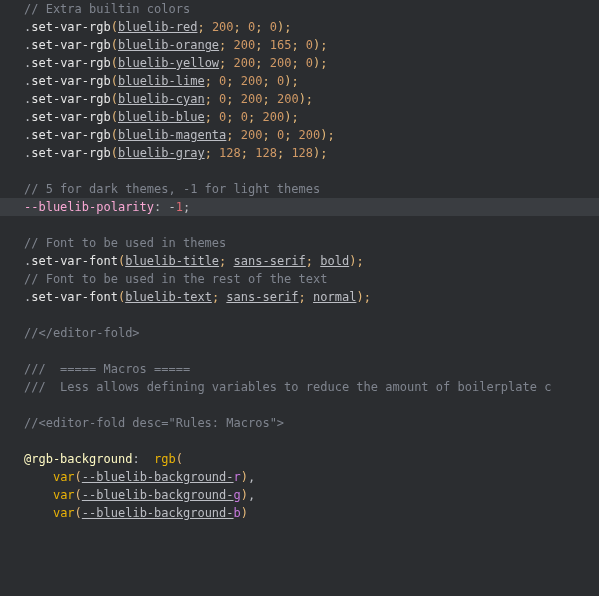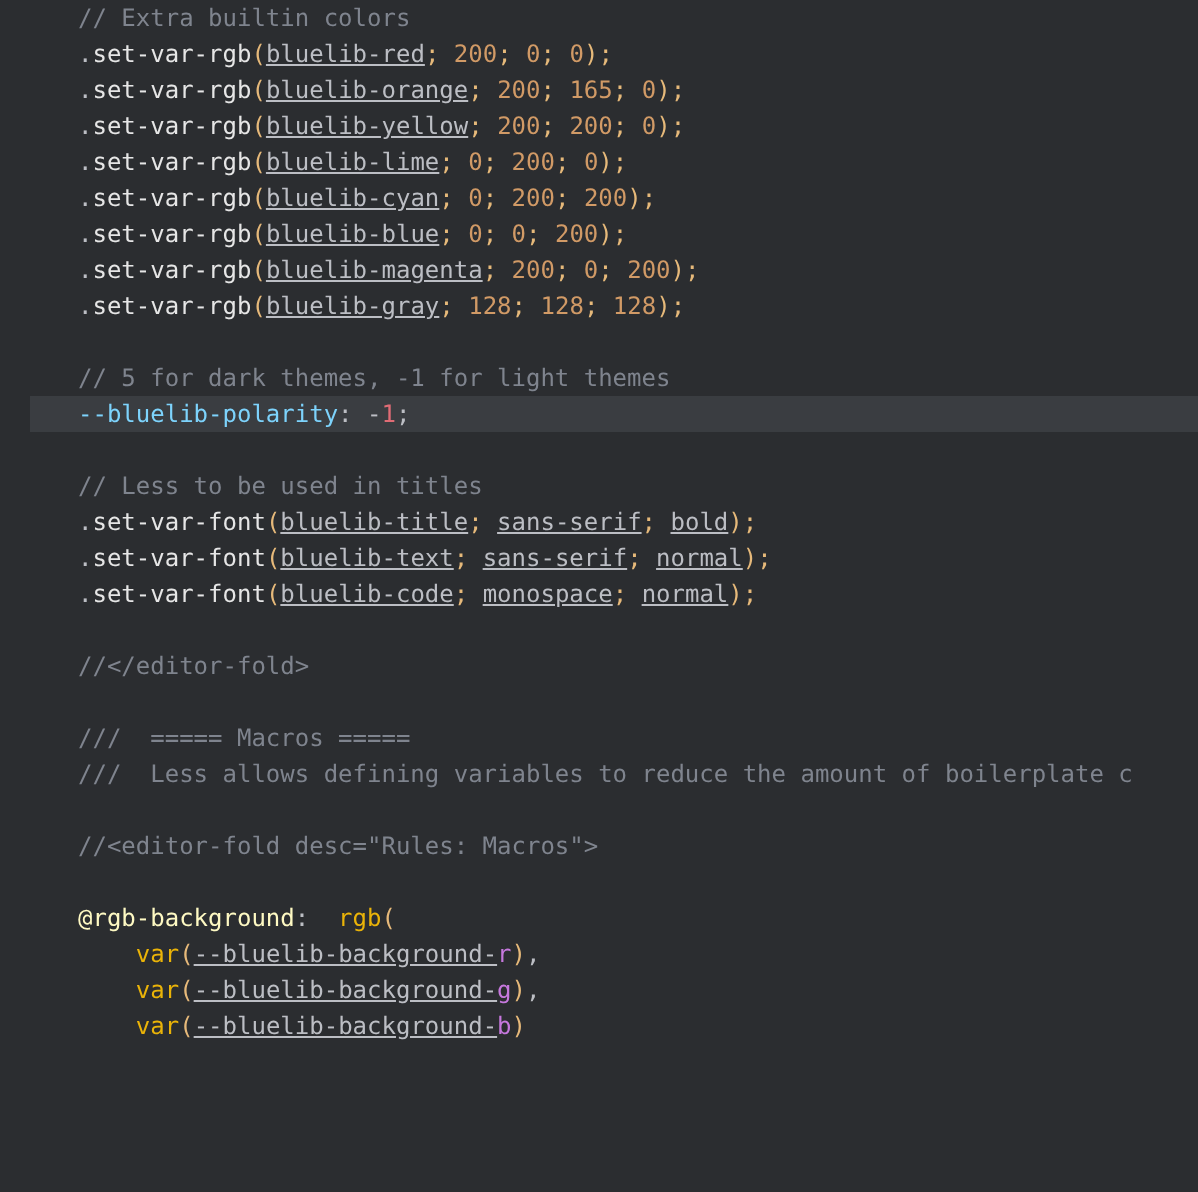--- a/index.html
+++ b/index.html
@@ -11,33 +11,32 @@
     line-height: 18px;
     color: #bcbec4;
     width: 599px;
     height: 596px;
     overflow: hidden;
   }
   .line {
     white-space: pre;
     padding-left: 24px;
     height: 18px;
-    margin-left: 15px;
   }
   .highlight-line {
     background: #3a3d41;
   }
   .c-comment { color: #7f848e; }
   .c-mixin   { color: #e6e6e6; }
   .c-param   { color: #bcbec4; text-decoration: underline; }
   .c-num     { color: #d19a66; }
   .c-punc    { color: #bcbec4; }
   .c-semi    { color: #e6b97a; }
   .c-negnum  { color: #e06c75; }
-  .c-varname { color: #7dd3fc; }
+  .c-varname { color: #f9a8d4; }
   .c-rgbfunc { color: #eab308; }
   .c-atkw    { color: #fef9c3; }
   .c-suffix  { color: #c678dd; }
   .c-paren   { color: #e6b97a; }
   .c-dot     { color: #bcbec4; }
 </style>
 </head>
 <body>
 
 <div id="code-view">
@@ -47,24 +46,24 @@
     <div class="line"><span class="c-dot">.</span><span class="c-mixin">set-var-rgb</span><span class="c-paren">(</span><span class="c-param">bluelib-yellow</span><span class="c-semi">; </span><span class="c-num">200</span><span class="c-semi">; </span><span class="c-num">200</span><span class="c-semi">; </span><span class="c-num">0</span><span class="c-paren">)</span><span class="c-semi">;</span></div>
     <div class="line"><span class="c-dot">.</span><span class="c-mixin">set-var-rgb</span><span class="c-paren">(</span><span class="c-param">bluelib-lime</span><span class="c-semi">; </span><span class="c-num">0</span><span class="c-semi">; </span><span class="c-num">200</span><span class="c-semi">; </span><span class="c-num">0</span><span class="c-paren">)</span><span class="c-semi">;</span></div>
     <div class="line"><span class="c-dot">.</span><span class="c-mixin">set-var-rgb</span><span class="c-paren">(</span><span class="c-param">bluelib-cyan</span><span class="c-semi">; </span><span class="c-num">0</span><span class="c-semi">; </span><span class="c-num">200</span><span class="c-semi">; </span><span class="c-num">200</span><span class="c-paren">)</span><span class="c-semi">;</span></div>
     <div class="line"><span class="c-dot">.</span><span class="c-mixin">set-var-rgb</span><span class="c-paren">(</span><span class="c-param">bluelib-blue</span><span class="c-semi">; </span><span class="c-num">0</span><span class="c-semi">; </span><span class="c-num">0</span><span class="c-semi">; </span><span class="c-num">200</span><span class="c-paren">)</span><span class="c-semi">;</span></div>
     <div class="line"><span class="c-dot">.</span><span class="c-mixin">set-var-rgb</span><span class="c-paren">(</span><span class="c-param">bluelib-magenta</span><span class="c-semi">; </span><span class="c-num">200</span><span class="c-semi">; </span><span class="c-num">0</span><span class="c-semi">; </span><span class="c-num">200</span><span class="c-paren">)</span><span class="c-semi">;</span></div>
     <div class="line"><span class="c-dot">.</span><span class="c-mixin">set-var-rgb</span><span class="c-paren">(</span><span class="c-param">bluelib-gray</span><span class="c-semi">; </span><span class="c-num">128</span><span class="c-semi">; </span><span class="c-num">128</span><span class="c-semi">; </span><span class="c-num">128</span><span class="c-paren">)</span><span class="c-semi">;</span></div>
     <div class="line"><span></span></div>
     <div class="line"><span class="c-comment">// 5 for dark themes, -1 for light themes</span></div>
     <div class="line highlight-line"><span class="c-varname">--bluelib-polarity</span><span class="c-punc">: </span><span class="c-punc">-</span><span class="c-negnum">1</span><span class="c-punc">;</span></div>
     <div class="line"><span></span></div>
-    <div class="line"><span class="c-comment">// Less to be used in titles</span></div>
+    <div class="line"><span class="c-comment">// Font to be used in themes</span></div>
     <div class="line"><span class="c-dot">.</span><span class="c-mixin">set-var-font</span><span class="c-paren">(</span><span class="c-param">bluelib-title</span><span class="c-semi">; </span><span class="c-param">sans-serif</span><span class="c-semi">; </span><span class="c-param">bold</span><span class="c-paren">)</span><span class="c-semi">;</span></div>
+    <div class="line"><span class="c-comment">// Font to be used in the rest of the text</span></div>
     <div class="line"><span class="c-dot">.</span><span class="c-mixin">set-var-font</span><span class="c-paren">(</span><span class="c-param">bluelib-text</span><span class="c-semi">; </span><span class="c-param">sans-serif</span><span class="c-semi">; </span><span class="c-param">normal</span><span class="c-paren">)</span><span class="c-semi">;</span></div>
-    <div class="line"><span class="c-dot">.</span><span class="c-mixin">set-var-font</span><span class="c-paren">(</span><span class="c-param">bluelib-code</span><span class="c-semi">; </span><span class="c-param">monospace</span><span class="c-semi">; </span><span class="c-param">normal</span><span class="c-paren">)</span><span class="c-semi">;</span></div>
     <div class="line"><span></span></div>
     <div class="line"><span class="c-comment">//</span><span class="c-comment">&lt;/editor-fold&gt;</span></div>
     <div class="line"><span></span></div>
     <div class="line"><span class="c-comment">///  ===== Macros =====</span></div>
     <div class="line"><span class="c-comment">///  Less allows defining variables to reduce the amount of boilerplate c</span></div>
     <div class="line"><span></span></div>
     <div class="line"><span class="c-comment">//</span><span class="c-comment">&lt;editor-fold desc="Rules: Macros"&gt;</span></div>
     <div class="line"><span></span></div>
     <div class="line"><span class="c-atkw">@rgb-background</span><span class="c-punc">: </span><span class="c-rgbfunc"> rgb</span><span class="c-paren">(</span></div>
     <div class="line"><span>    </span><span class="c-rgbfunc">var</span><span class="c-paren">(</span><span class="c-param">--bluelib-background-</span><span class="c-suffix">r</span><span class="c-paren">)</span><span class="c-punc">,</span></div>

